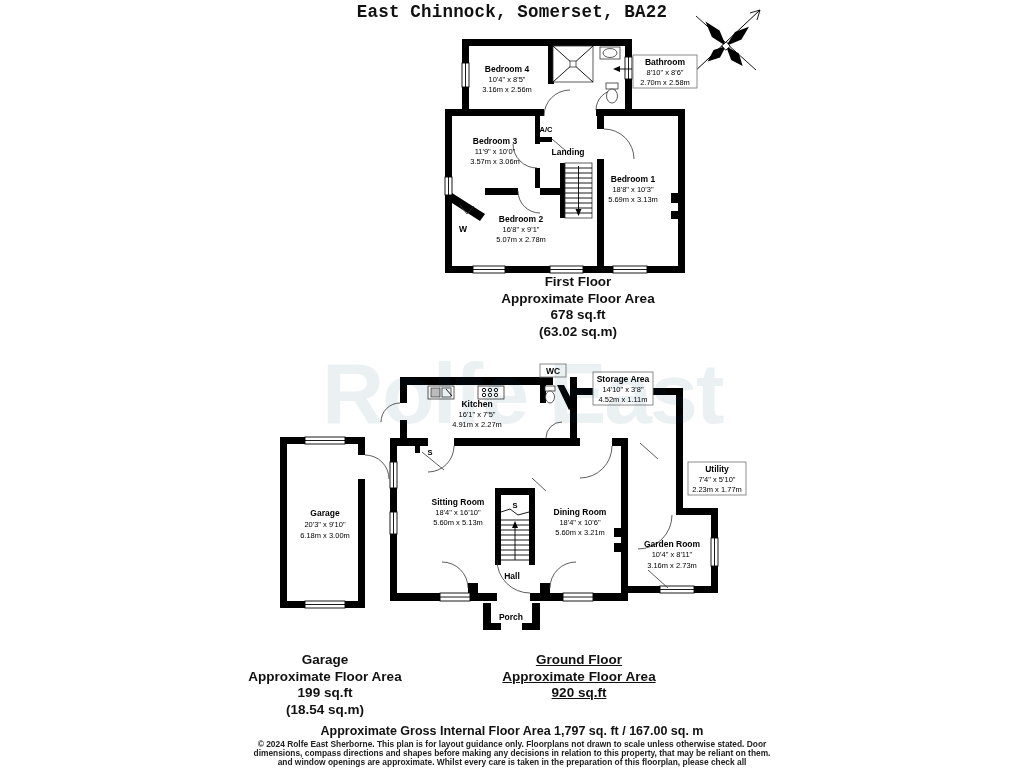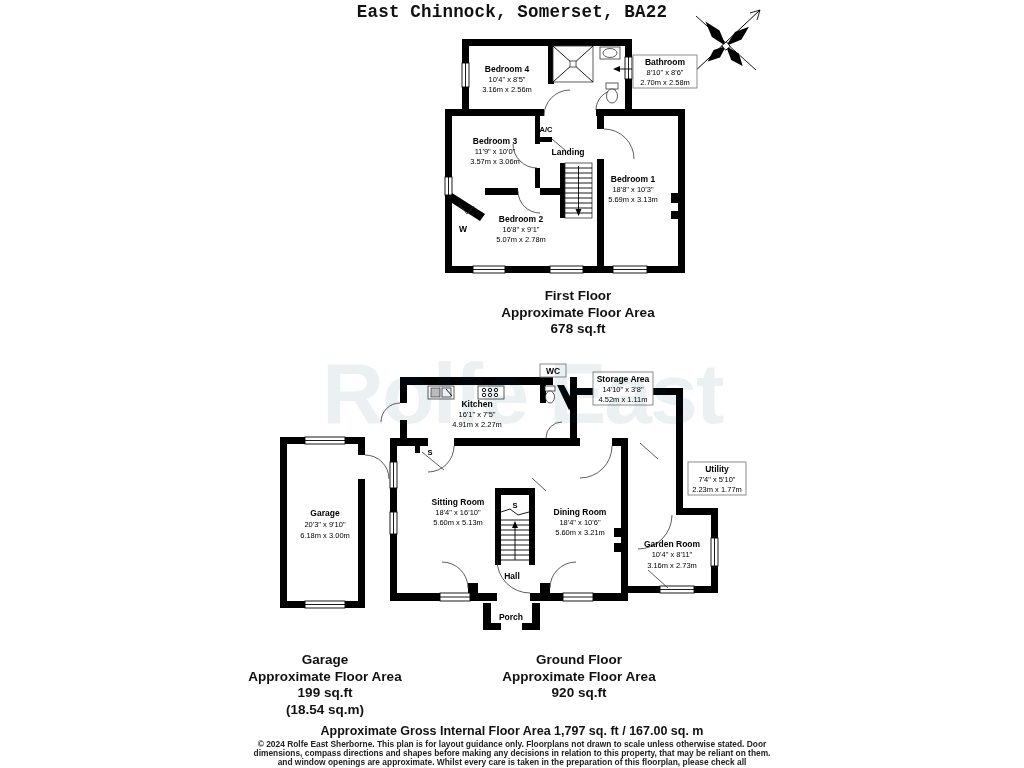--- a/index.html
+++ b/index.html
@@ -135,24 +135,25 @@
     <g>
       <text x="81" y="189" text-anchor="middle" class="rn">Bedroom 2</text>
       <text x="81" y="199" text-anchor="middle" class="rd">16'8" x 9'1"</text>
       <text x="81" y="209" text-anchor="middle" class="rd">5.07m x 2.78m</text>
     </g>
     <text x="128" y="122" text-anchor="middle" class="rn">Landing</text>
     <text x="106" y="99" text-anchor="middle" class="rs">A/C</text>
     <text x="23" y="199" text-anchor="middle" class="rn">W</text>
   </svg>
 
-  <div class="abs caption" style="left:428px;top:288px;">
+  <div class="abs caption" style="left:428px;top:274px;">
     <div>First Floor</div>
     <div>Approximate Floor Area</div>
     <div>678 sq.ft</div>
+    <div>(63.02 sq.m)</div>
   </div>
 
   <div id="watermark" class="abs">Rolfe East</div>
 
   <svg class="abs" style="left:278px;top:360px;" width="470" height="280" viewBox="0 0 470 280">
     <g>
 
       <rect x="2" y="77" width="85" height="171" class="wall"></rect>
       <rect x="9" y="84" width="71" height="157" class="inner"></rect>
 
@@ -306,21 +307,21 @@
     <text x="237" y="148" text-anchor="middle" class="rs">S</text>
   </svg>
 
   <div class="abs caption" style="left:175px;top:652px;">
     <div>Garage</div>
     <div>Approximate Floor Area</div>
     <div>199 sq.ft</div>
     <div>(18.54 sq.m)</div>
   </div>
 
-  <div class="abs caption" style="left:429px;top:652px;">
+  <div class="abs caption" style="left:429px;top:652px;text-decoration:underline;">
     <div>Ground Floor</div>
     <div>Approximate Floor Area</div>
     <div>920 sq.ft</div>
   </div>
 
   <div id="gross" class="abs">Approximate Gross Internal Floor Area 1,797 sq. ft / 167.00 sq. m</div>
   <div id="disclaimer" class="abs">
     <div>© 2024 Rolfe East Sherborne. This plan is for layout guidance only. Floorplans not drawn to scale unless otherwise stated. Door</div>
     <div>dimensions, compass directions and shapes before making any decisions in relation to this property, that may be reliant on them.</div>
     <div>and window openings are approximate. Whilst every care is taken in the preparation of this floorplan, please check all</div>

